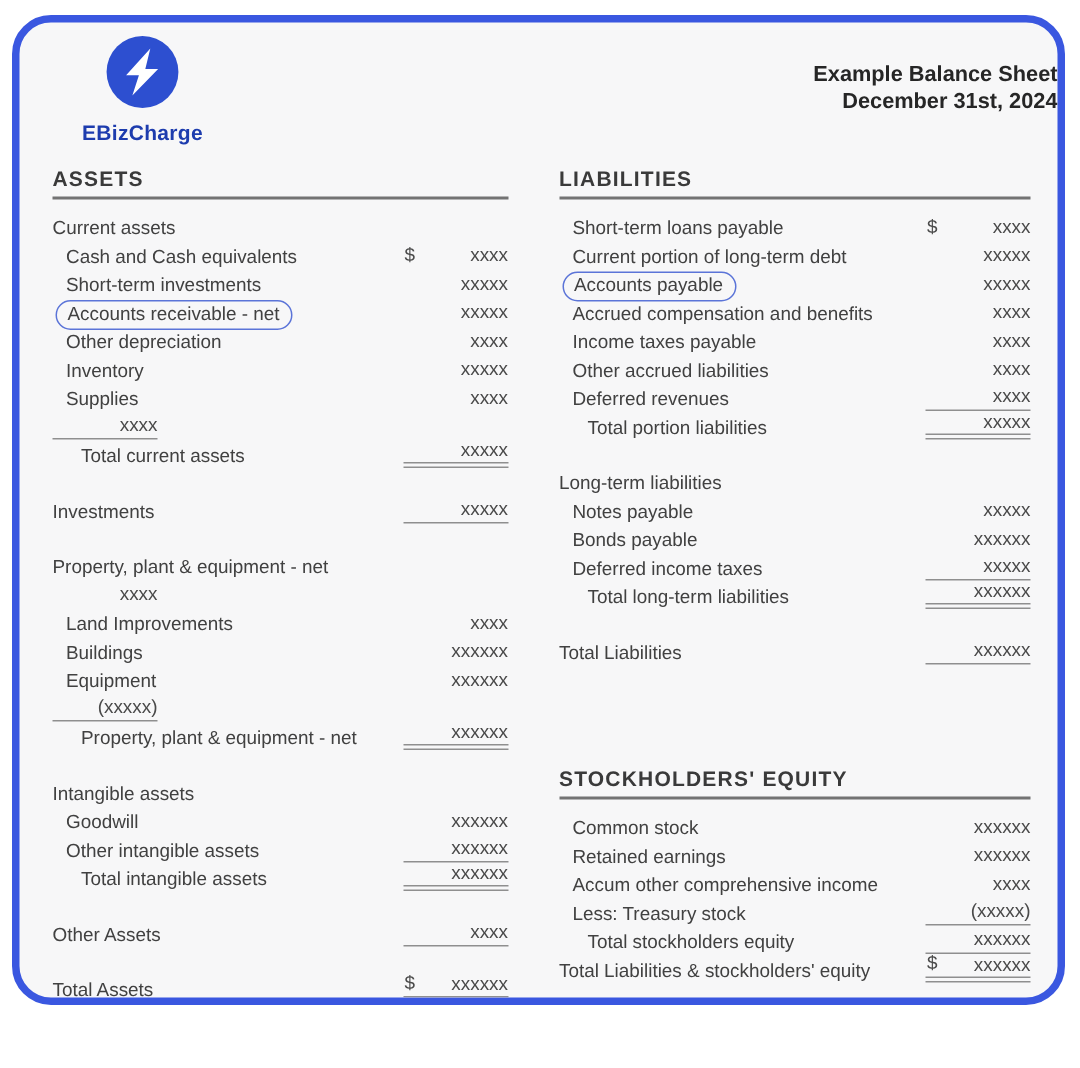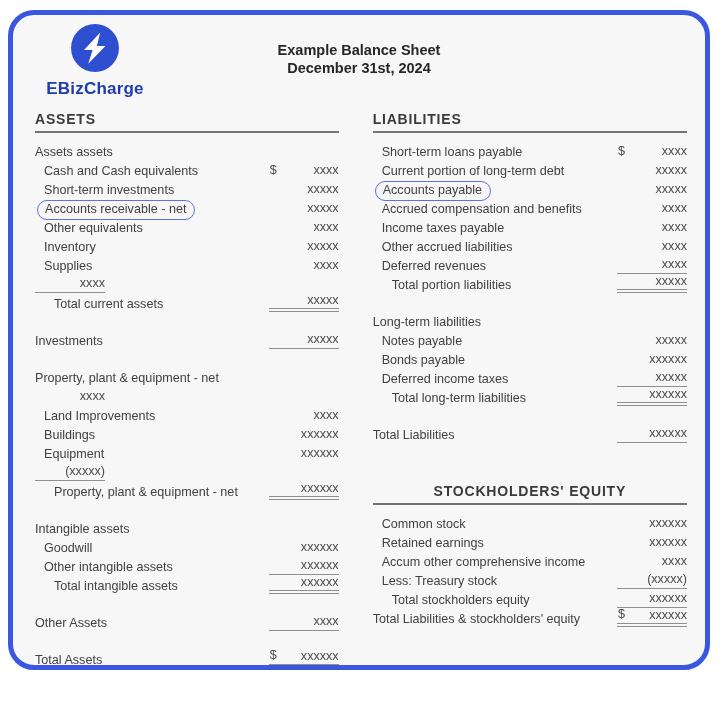--- a/index.html
+++ b/index.html
@@ -17,37 +17,37 @@
     border: 5px solid #3a57e0;
     border-radius: 26px;
     overflow: hidden;
   }
   
   .hdr { position: relative; height: 92px; }
   .brand { position: absolute; left: 22px; top: 8px; width: 120px; text-align: center; }
   .brand .mark { display: inline-block; width: 50px; height: 50px; }
   .brand .brand-name {
     display: block; margin-top: 2px;
-    font-size: 17px; font-weight: bold; color: #1d3cae; letter-spacing: 0.2px;
+    font-size: 14px; font-weight: bold; color: #1d3cae; letter-spacing: 0.2px;
   }
   .title-wrap {
     position: absolute; left: 0; right: 0; top: 26px;
-    text-align: center; color: #262626;
+    text-align: right; color: #262626;
     font-size: 14.5px; font-weight: bold; line-height: 18px;
   }
   
   .cols { display: flex; padding: 4px 18px 0 22px; }
   .col { display: flex; flex-direction: column; }
   .col-assets { width: 312px; margin-right: 34px; }
   .col-liabilities { width: 323px; }
   .block { }
   .block + .block { margin-top: 18px; }
   .block.heading-block { margin-bottom: -10px; }
   .block.heading-block + .block { margin-top: 18px; }
-  .block + .block.gap-large { margin-top: 40px; text-align: center; }
+  .block + .block.gap-large { margin-top: 68px; }
   .sec-heading {
     font-size: 14px; font-weight: bold; color: #3a3a3a;
     letter-spacing: 0.8px;
     border-bottom: 2px solid #737373;
     padding-bottom: 4px;
   }
   .row { display: flex; align-items: flex-end; height: 19px; font-size: 12.6px; color: #414141; }
   .row .label { flex: 1; white-space: nowrap; line-height: 15px; }
   .indent-1 { padding-left: 9px; }
   .indent-2 { padding-left: 19px; }
@@ -90,21 +90,21 @@
     </div>
   </div>
 
   <div class="cols">
       <div class="col col-assets">
         <div class="block heading-block">
           <div class="sec-heading">ASSETS</div>
         </div>
         <div class="block">
           <div class="row">
-            <div class="label indent-0"><span class="lbl-text">Assets assets</span></div>
+            <div class="label indent-0"><span class="lbl-text">Current assets</span></div>
             <div class="money hidden"></div>
           </div>
           <div class="row">
             <div class="label indent-1"><span class="lbl-text">Cash and Cash equivalents</span></div>
             <div class="money">
               <span class="dollar">$</span>
               <span class="val">xxxx</span>
             </div>
           </div>
           <div class="row">
@@ -113,21 +113,21 @@
               <span class="val">xxxxx</span>
             </div>
           </div>
           <div class="row">
             <div class="label indent-1"><span class="lbl-text circled">Accounts receivable - net</span></div>
             <div class="money">
               <span class="val">xxxxx</span>
             </div>
           </div>
           <div class="row">
-            <div class="label indent-1"><span class="lbl-text">Other equivalents</span></div>
+            <div class="label indent-1"><span class="lbl-text">Other depreciation</span></div>
             <div class="money">
               <span class="val">xxxx</span>
             </div>
           </div>
           <div class="row">
             <div class="label indent-1"><span class="lbl-text">Inventory</span></div>
             <div class="money">
               <span class="val">xxxxx</span>
             </div>
           </div>

